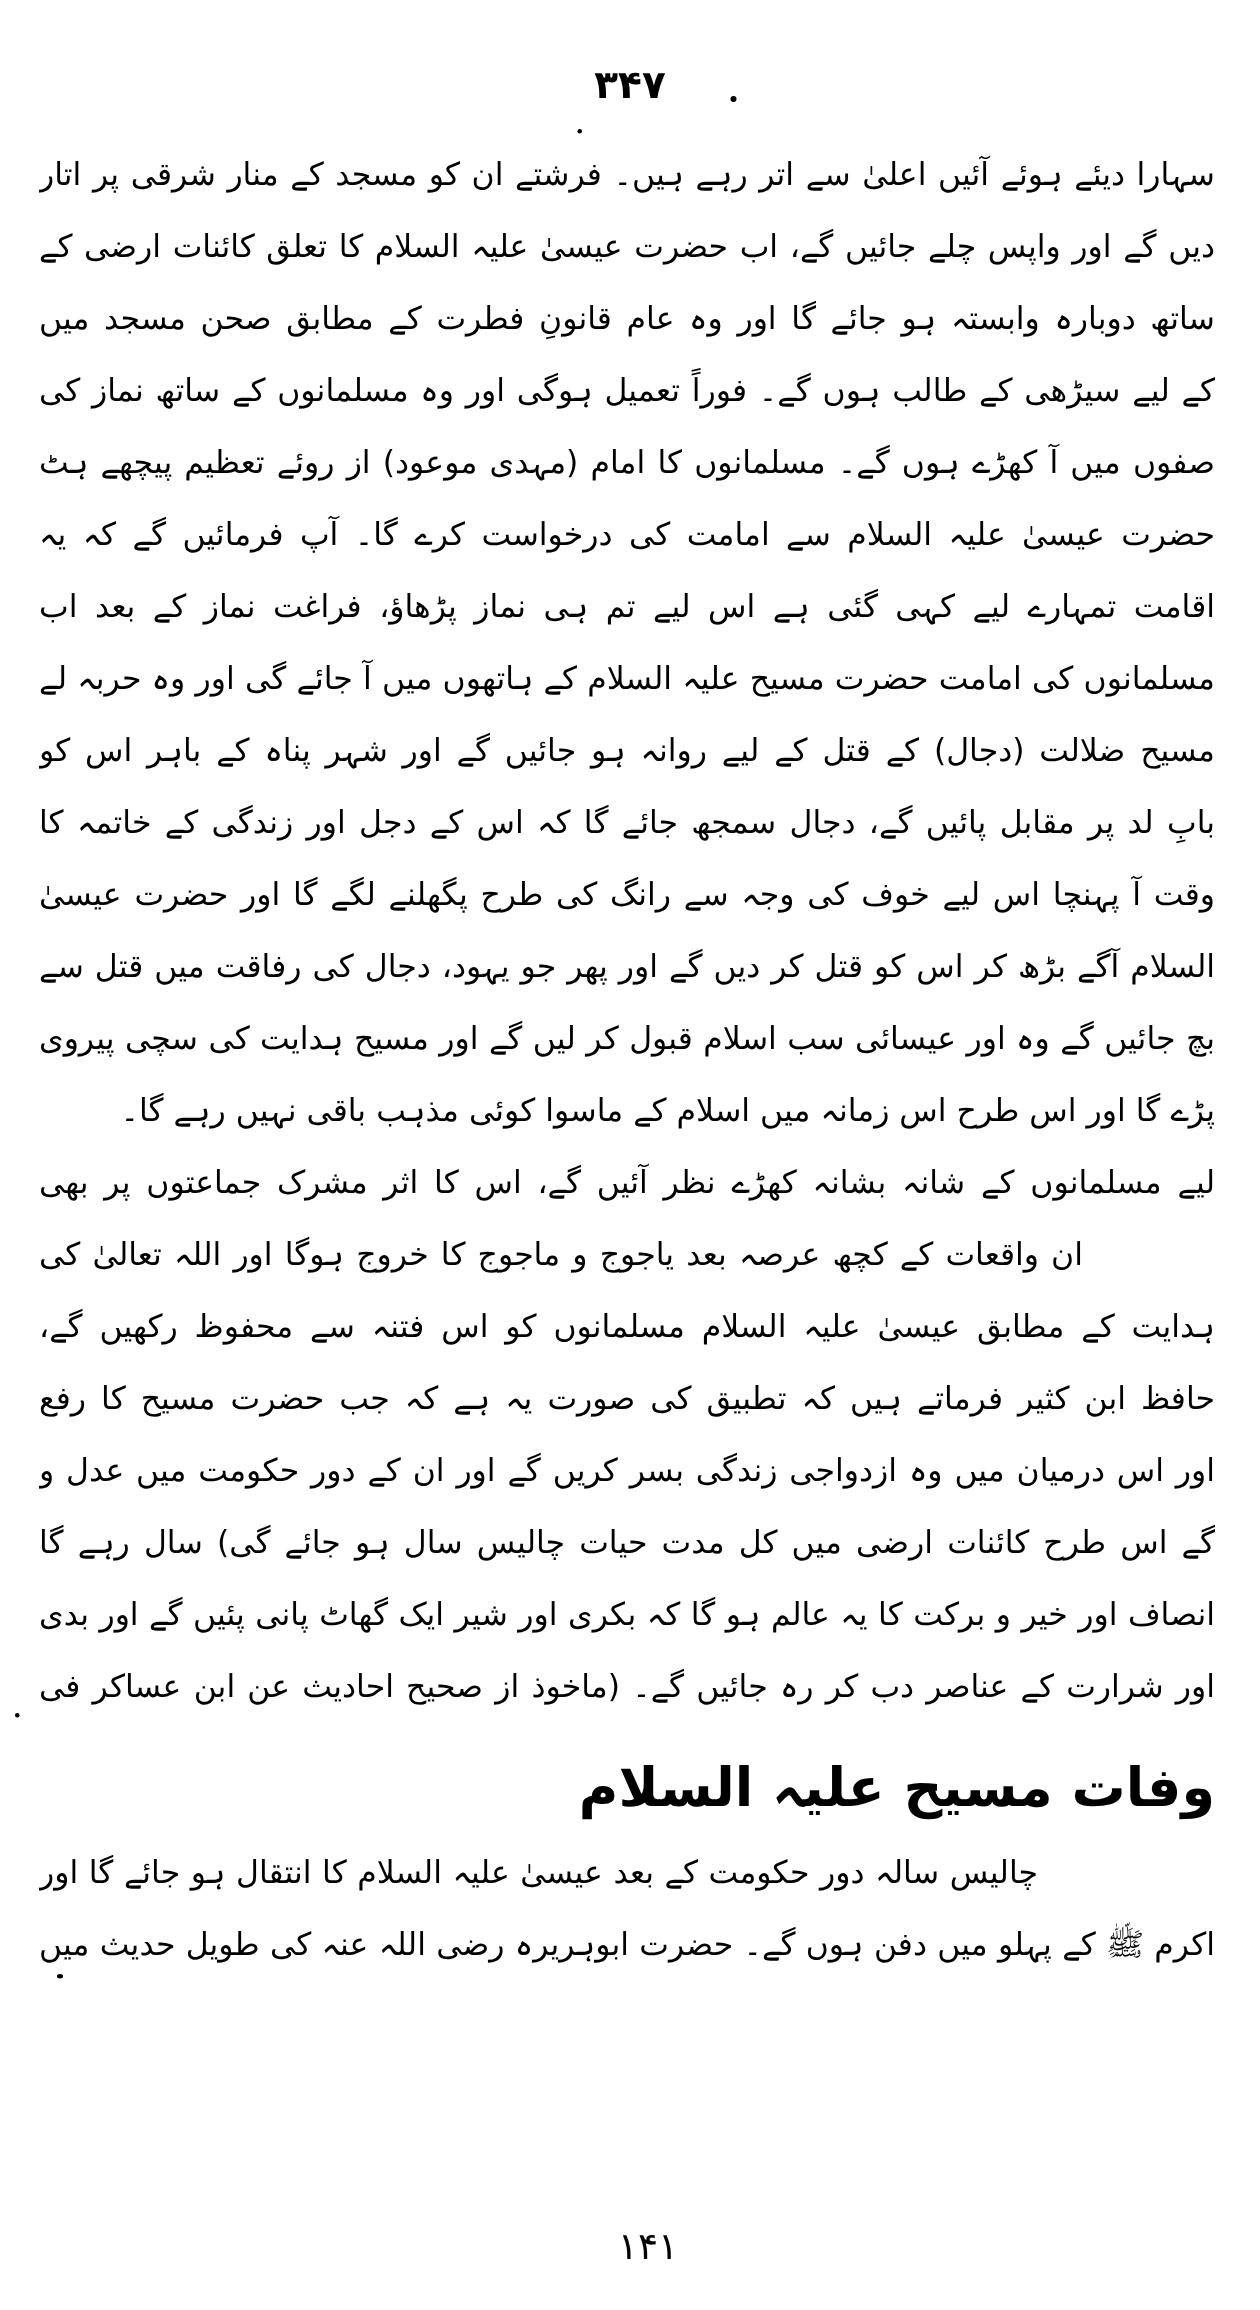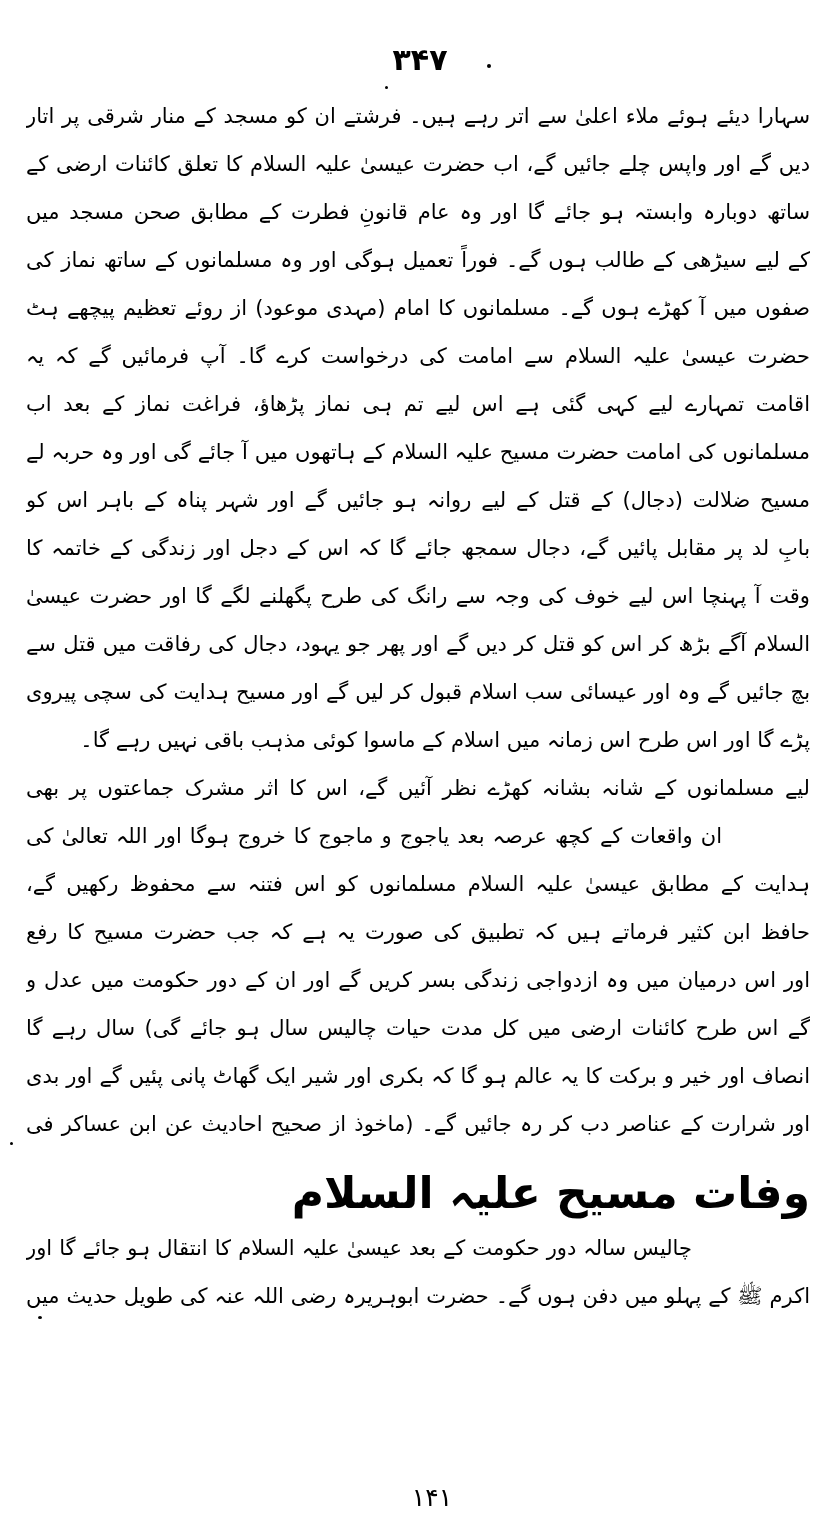--- a/index.html
+++ b/index.html
@@ -16,21 +16,21 @@
     font-family: "DejaVu Sans", sans-serif;
     direction: rtl;
     overflow: hidden;
   }
   .page-number-top {
     position: absolute;
     top: 42px;
     left: 0;
     width: 100%;
     text-align: center;
-    font-size: 30px;
+    font-size: 26px;
     font-weight: bold;
     letter-spacing: 2px;
   }
   .body-text {
     position: absolute;
     top: 92px;
     right: 30px;
     left: 26px;
   }
   .para { margin: 0; padding: 0; }
@@ -50,21 +50,21 @@
   .line.indent {
     padding-right: 88px;
   }
   .line.indent2 {
     padding-right: 118px;
   }
   .section-heading {
     margin-top: 14px;
     height: 62px;
     line-height: 62px;
-    font-size: 44px;
+    font-size: 36px;
     font-weight: bold;
     text-align: right;
     direction: rtl;
   }
   .page-number-bottom {
     position: absolute;
     bottom: 28px;
     left: 0;
     width: 100%;
     text-align: center;
@@ -90,21 +90,21 @@
   <div class="page-number-top">۳۴۷</div>
 
   <div class="speck s1"></div>
   <div class="speck s2"></div>
   <div class="speck s3"></div>
   <div class="speck s4"></div>
 
   <div class="body-text">
 
     <div class="para">
-      <div class="line">سہارا دیئے ہوئے ملاء اعلیٰ سے اتر رہے ہیں۔ فرشتے ان کو مسجد کے منار شرقی پر اتار</div>
+      <div class="line">سہارا دیئے ہوئے آئیں اعلیٰ سے اتر رہے ہیں۔ فرشتے ان کو مسجد کے منار شرقی پر اتار</div>
       <div class="line">دیں گے اور واپس چلے جائیں گے، اب حضرت عیسیٰ علیہ السلام کا تعلق کائنات ارضی کے</div>
       <div class="line">ساتھ دوبارہ وابستہ ہو جائے گا اور وہ عام قانونِ فطرت کے مطابق صحن مسجد میں اترنے</div>
       <div class="line">کے لیے سیڑھی کے طالب ہوں گے۔ فوراً تعمیل ہوگی اور وہ مسلمانوں کے ساتھ نماز کی</div>
       <div class="line">صفوں میں آ کھڑے ہوں گے۔ مسلمانوں کا امام (مہدی موعود) از روئے تعظیم پیچھے ہٹ کر</div>
       <div class="line">حضرت عیسیٰ علیہ السلام سے امامت کی درخواست کرے گا۔ آپ فرمائیں گے کہ یہ</div>
       <div class="line">اقامت تمہارے لیے کہی گئی ہے اس لیے تم ہی نماز پڑھاؤ، فراغت نماز کے بعد اب</div>
       <div class="line">مسلمانوں کی امامت حضرت مسیح علیہ السلام کے ہاتھوں میں آ جائے گی اور وہ حربہ لے کر</div>
       <div class="line">مسیح ضلالت (دجال) کے قتل کے لیے روانہ ہو جائیں گے اور شہر پناہ کے باہر اس کو</div>
       <div class="line">بابِ لد پر مقابل پائیں گے، دجال سمجھ جائے گا کہ اس کے دجل اور زندگی کے خاتمہ کا</div>
       <div class="line">وقت آ پہنچا اس لیے خوف کی وجہ سے رانگ کی طرح پگھلنے لگے گا اور حضرت عیسیٰ علیہ</div>

